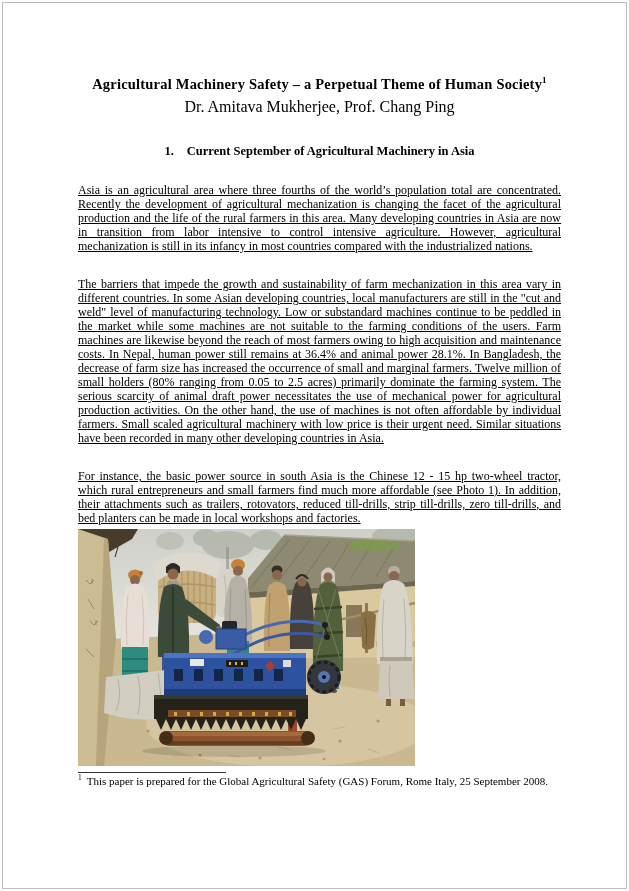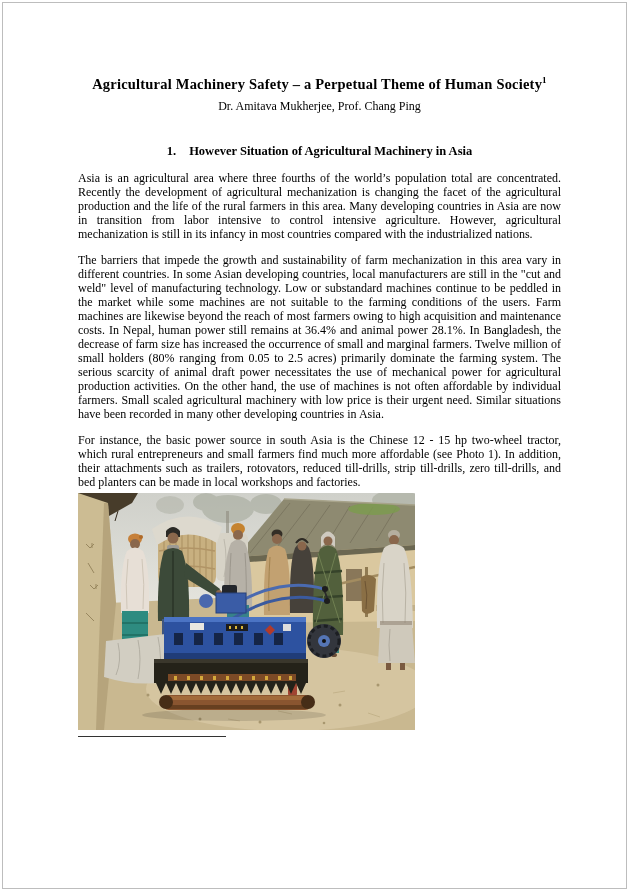--- a/index.html
+++ b/index.html
@@ -25,38 +25,39 @@
   h1.title {
     margin: 0;
     font-size: 14.5px;
     line-height: 17px;
     font-weight: bold;
     text-align: center;
     letter-spacing: 0.2px;
   }
   h1.title sup { font-size: 9px; vertical-align: super; line-height: 0; }
   .authors, .affiliation {
-    font-size: 12px;
+    font-size: 16px;
     line-height: 13px;
     text-align: center;
   }
   .authors { margin-top: 7px; }
   h2.section {
     margin: 30px 0 0 0;
     font-size: 12.5px;
     line-height: 16px;
     font-weight: bold;
     text-align: center;
   }
   h2.section .sec-num { margin-right: 13px; }
   p.body {
-    margin: 12px 0 0 0;
+    margin: 24px 0 0 0;
     font-size: 12px;
     line-height: 14px;
     text-align: justify;
+    text-decoration: underline;
   }
   p.caption {
     margin: 11px 0 0 0;
     font-size: 12px;
     line-height: 14px;
     font-weight: bold;
     text-align: justify;
   }
   .photo {
     margin-top: 4px;
@@ -81,21 +82,21 @@
 <body>
 
 <div class="page">
   <div class="page-border"></div>
   <div class="content">
 
     <h1 class="title"><span>Agricultural Machinery Safety – a Perpetual Theme of Human Society</span><sup>1</sup></h1>
 
     <div class="authors">Dr. Amitava Mukherjee, Prof. Chang Ping</div>
 
-    <h2 class="section"><span class="sec-num">1.</span><span>However Situation of Agricultural Machinery in Asia</span></h2>
+    <h2 class="section"><span class="sec-num">1.</span><span>Current September of Agricultural Machinery in Asia</span></h2>
 
     <p class="body">Asia is an agricultural area where three fourths of the world’s population total are concentrated. Recently the development of agricultural mechanization is changing the facet of the agricultural production and the life of the rural farmers in this area. Many developing countries in Asia are now in transition from labor intensive to control intensive agriculture. However, agricultural mechanization is still in its infancy in most countries compared with the industrialized nations.</p>
     <p class="body">The barriers that impede the growth and sustainability of farm mechanization in this area vary in different countries. In some Asian developing countries, local manufacturers are still in the "cut and weld" level of manufacturing technology. Low or substandard machines continue to be peddled in the market while some machines are not suitable to the farming conditions of the users. Farm machines are likewise beyond the reach of most farmers owing to high acquisition and maintenance costs. In Nepal, human power still remains at 36.4% and animal power 28.1%. In Bangladesh, the decrease of farm size has increased the occurrence of small and marginal farmers. Twelve million of small holders (80% ranging from 0.05 to 2.5 acres) primarily dominate the farming system. The serious scarcity of animal draft power necessitates the use of mechanical power for agricultural production activities. On the other hand, the use of machines is not often affordable by individual farmers. Small scaled agricultural machinery with low price is their urgent need. Similar situations have been recorded in many other developing countries in Asia.</p>
     <p class="body">For instance, the basic power source in south Asia is the Chinese 12 - 15 hp two-wheel tractor, which rural entrepreneurs and small farmers find much more affordable (see Photo 1). In addition, their attachments such as trailers, rotovators, reduced till-drills, strip till-drills, zero till-drills, and bed planters can be made in local workshops and factories.</p>
 
 
     <div class="photo">
       <svg viewBox="0 0 337 237" preserveAspectRatio="none">
         <defs>
           <linearGradient id="sky" x1="0" y1="0" x2="0" y2="1">
@@ -338,15 +339,16 @@
           <rect x="84" y="202" width="150" height="15" rx="7" fill="#8a5530"></rect>
           <rect x="88" y="203" width="142" height="4" rx="2" fill="#a8713f" opacity="0.8"></rect>
           <rect x="88" y="212" width="142" height="4" rx="2" fill="#5e3a1d" opacity="0.8"></rect>
           <circle cx="88" cy="209" r="7" fill="#462d17"></circle>
           <circle cx="230" cy="209" r="7" fill="#462d17"></circle>
         </g>
       </svg>
     </div>
 
     <div class="footnote-sep"></div>
+    <div class="footnote"><sup>1</sup><span class="fn-text">This paper is prepared for the Global Agricultural Safety (GAS) Forum, Rome Italy, 25 September 2008.</span></div>
 
   </div>
 </div>
 
 </body></html>

